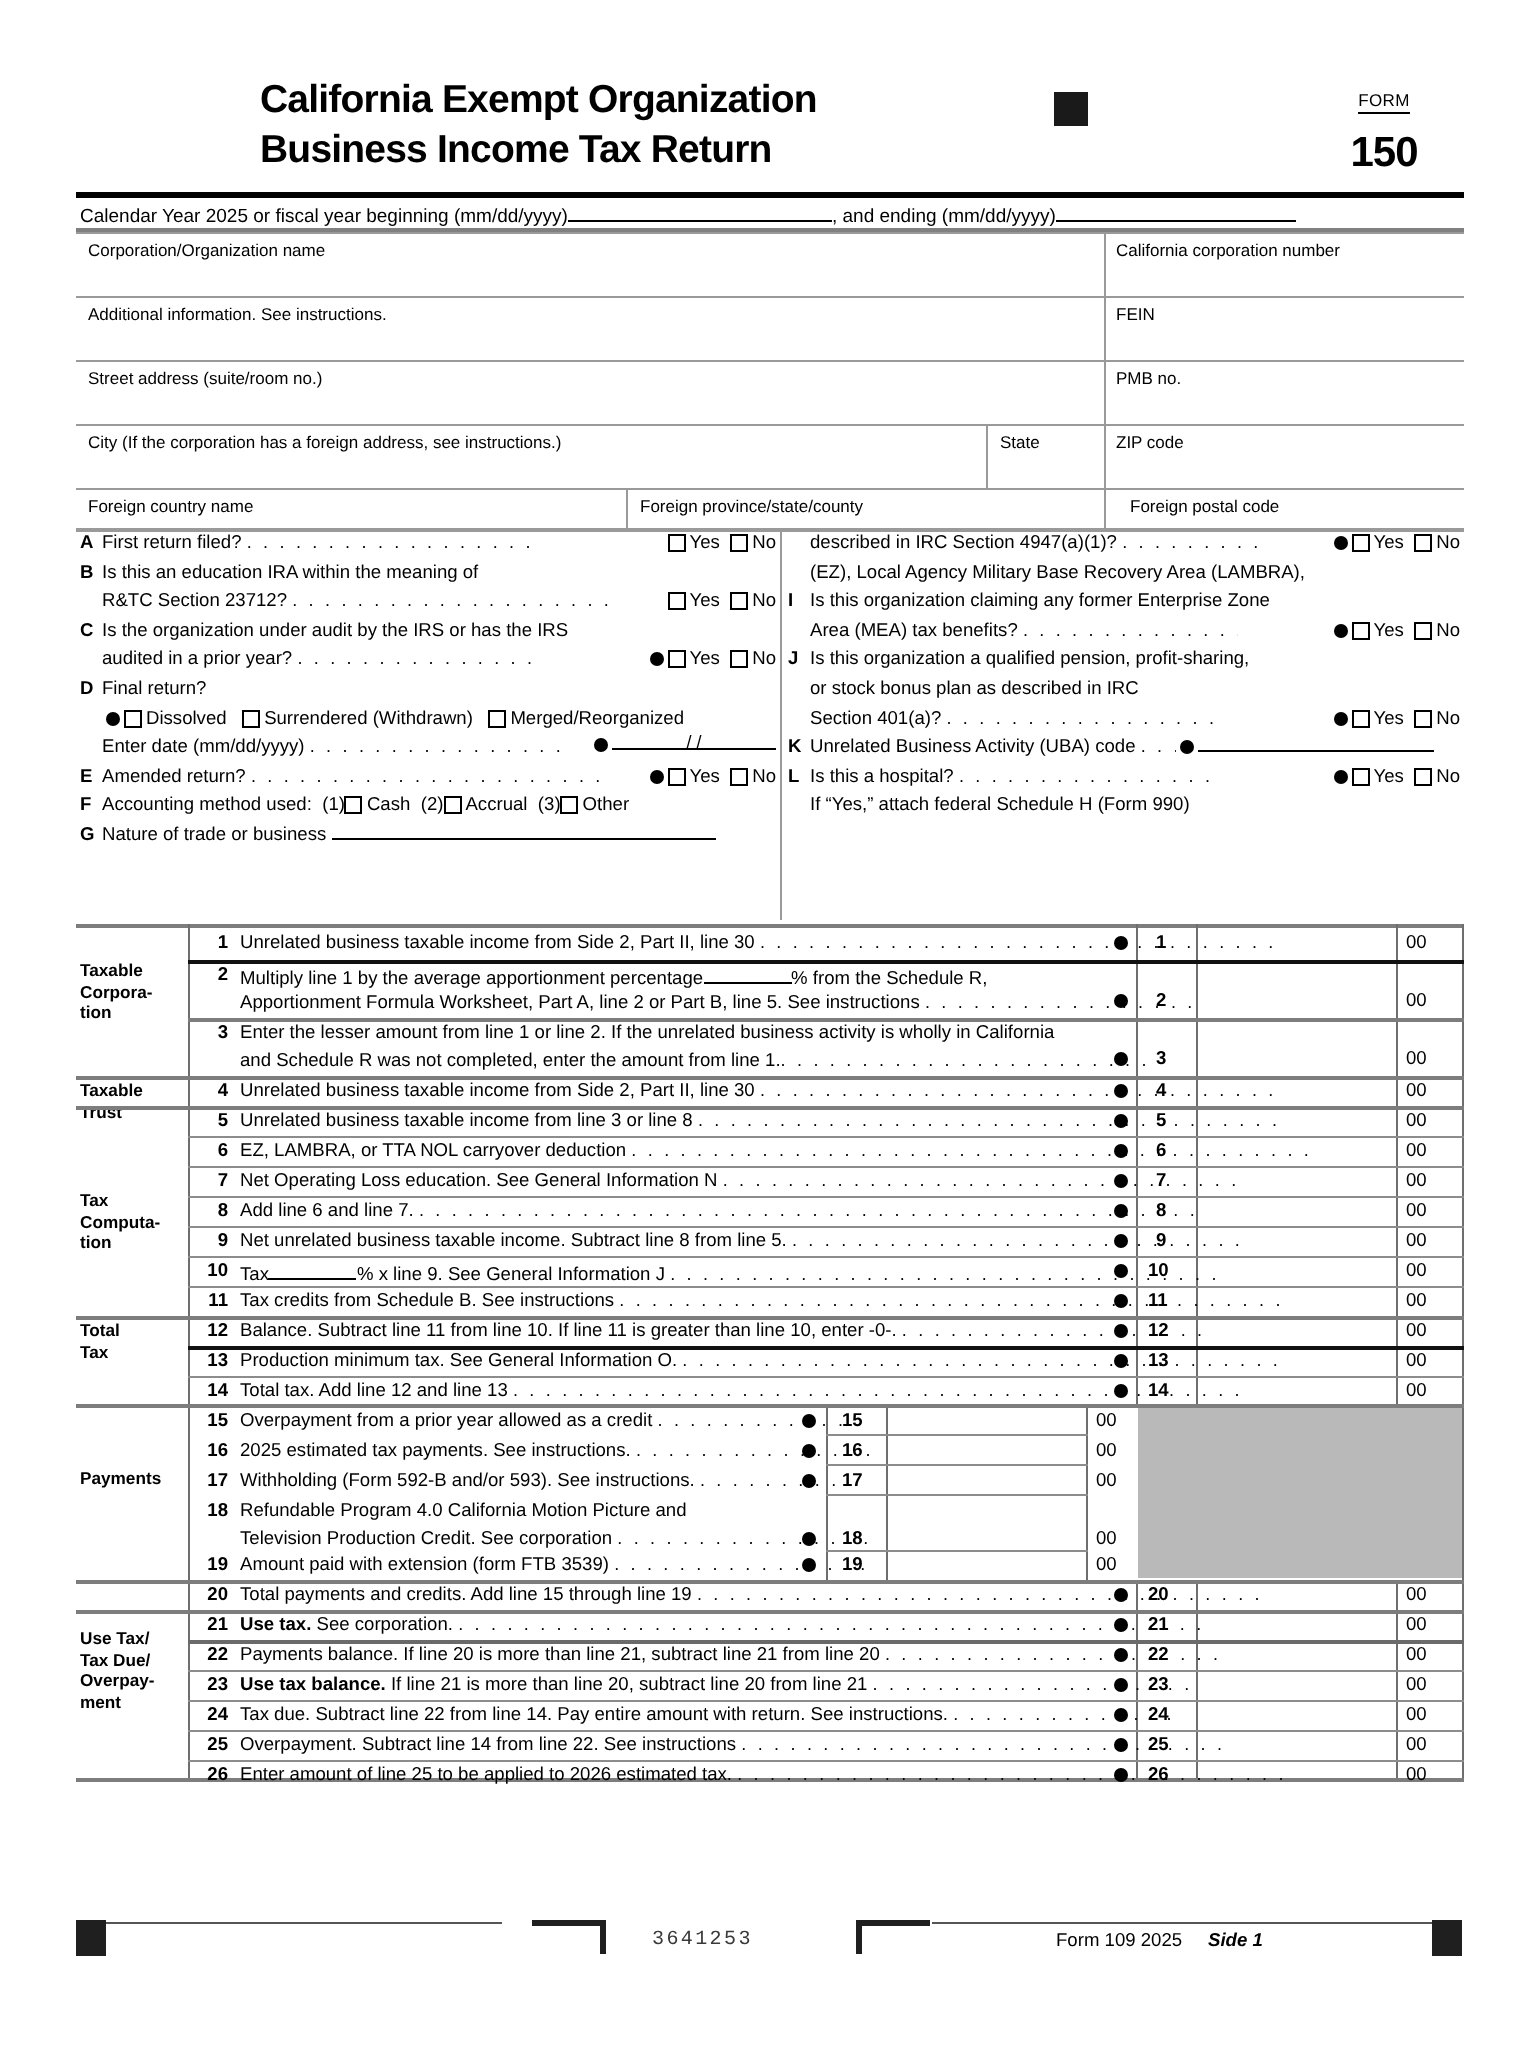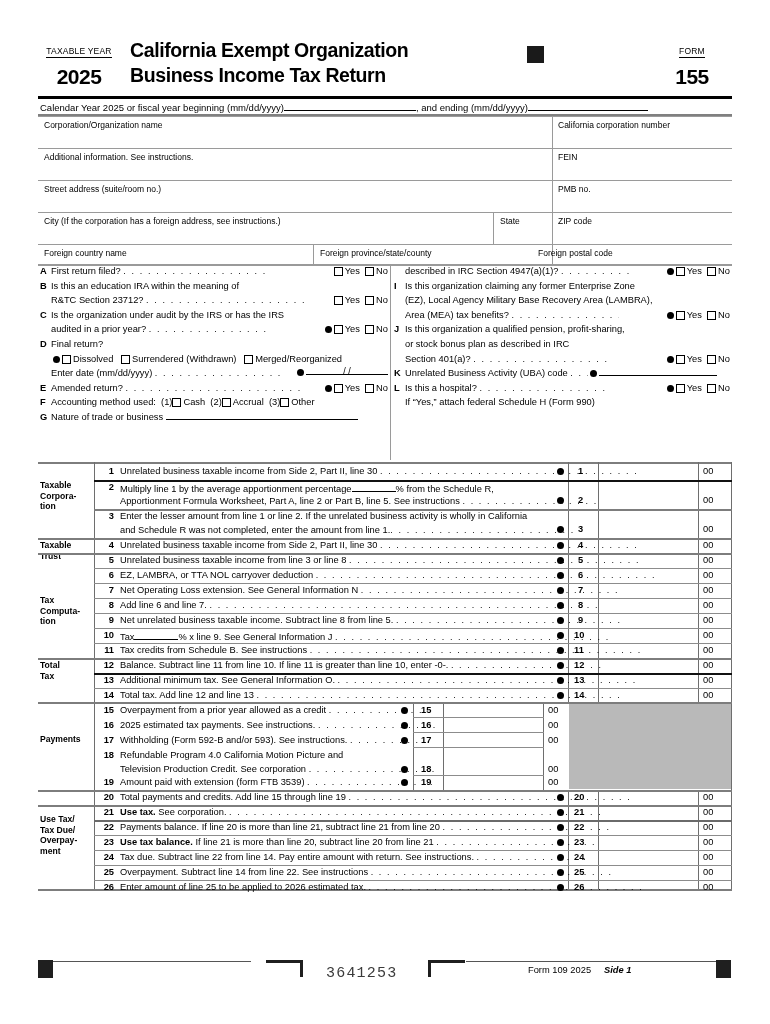--- a/index.html
+++ b/index.html
@@ -276,21 +276,21 @@
     height: 1px;
     background: #555;
   }
   .f-corner {
     position: absolute;
     width: 34px; height: 16px;
   }
   .f-barcode {
     position: absolute;
     font-family: "Liberation Mono", monospace;
-    font-size: 15px;
+    font-size: 10px;
     letter-spacing: 1.2px;
     color: #3a3a3a;
   }
   .f-text {
     position: absolute;
     font-size: 9.3px;
     white-space: nowrap;
   }
   .f-bold { font-weight: bold; }
   .b { font-weight: bold; }
@@ -299,32 +299,28 @@
     border-bottom: 1px solid #000;
     height: 9px;
   }
 </style>
 </head>
 <body>
 
 <div class="page">
 
   <div class="header">
-    <div class="ty-block">
-      <div class="ty-label">TAXABLE YEAR</div>
-      <div class="ty-year">2025</div>
-    </div>
     <div class="title-block">
       <div class="title-line">California Exempt Organization</div>
       <div class="title-line">Business Income Tax Return</div>
     </div>
     <div class="blk-square"></div>
     <div class="form-block">
       <div class="form-label">FORM</div>
-      <div class="form-no">155</div>
+      <div class="form-no">150</div>
     </div>
   </div>
   <div class="hdr-rule"></div>
 
   <div class="calendar-row">
     <span>Calendar Year 2025 or fiscal year beginning (mm/dd/yyyy)</span><span class="ul-fill" style="width:132px"></span><span>, and ending (mm/dd/yyyy)</span><span class="ul-fill" style="width:120px"></span>
   </div>
   <div class="calendar-rule"></div>
 
   <div class="infogrid">
@@ -349,21 +345,21 @@
 
     <div class="inf-cell" style="left:2px; top:65px;">Street address (suite/room no.)</div>
     <div class="inf-cell" style="left:516px; top:65px;">PMB no.</div>
 
     <div class="inf-cell" style="left:2px; top:97px;">City (If the corporation has a foreign address, see instructions.)</div>
     <div class="inf-cell" style="left:458px; top:97px;">State</div>
     <div class="inf-cell" style="left:516px; top:97px;">ZIP code</div>
 
     <div class="inf-cell" style="left:2px; top:129px;">Foreign country name</div>
     <div class="inf-cell" style="left:278px; top:129px;">Foreign province/state/county</div>
-    <div class="inf-cell" style="left:496px; top:129px;">Foreign postal code</div>
+    <div class="inf-cell" style="left:523px; top:129px;">Foreign postal code</div>
   </div>
 
   <div class="qarea">
     <div class="qsplit"></div>
 
     <div class="qcol-l">
 
       <div class="qline">
         <span class="qlet">A</span><span>First return filed?</span>
         <span class="leader" style="width:145px">. . . . . . . . . . . . . . . . . . . . . . . . . . . . . . . . . .</span>
@@ -417,24 +413,24 @@
 
     <div class="qcol-r">
 
       <div class="qline">
         <span class="qind"></span><span>described in IRC Section 4947(a)(1)?</span>
         <span class="leader" style="width:72px">. . . . . . . . . . . . . .</span>
         <span class="rt2"><span class="bullet"></span><span class="cbox"></span><span>Yes</span>&nbsp;&nbsp;<span class="cbox"></span><span>No</span></span>
       </div>
 
       <div class="qline">
+        <span class="qind"></span><span>(EZ), Local Agency Military Base Recovery Area (LAMBRA),</span>
+      </div>
+      <div class="qline">
         <span class="qlet">I</span><span>Is this organization claiming any former Enterprise Zone</span>
-      </div>
-      <div class="qline">
-        <span class="qind"></span><span>(EZ), Local Agency Military Base Recovery Area (LAMBRA),</span>
       </div>
       <div class="qline">
         <span class="qind"></span><span>Area (MEA) tax benefits?</span>
         <span class="leader" style="width:108px">. . . . . . . . . . . . . . . . . . . . .</span>
         <span class="rt2"><span class="bullet"></span><span class="cbox"></span><span>Yes</span>&nbsp;&nbsp;<span class="cbox"></span><span>No</span></span>
       </div>
 
       <div class="qline">
         <span class="qlet">J</span><span>Is this organization a qualified pension, profit-sharing,</span>
       </div>
@@ -575,21 +571,21 @@
     <div style="position:absolute; left:561px; top:93px; width:98px; height:13px;"></div>
 
     <div class="lnum" style="left:60px; top:108px;">6</div>
     <div class="ltext" style="left:82px; top:108px;"><span>EZ, LAMBRA, or TTA NOL carryover deduction</span> <span class="leader">. . . . . . . . . . . . . . . . . . . . . . . . . . . . . . . . . . . . . . . . . .</span></div>
     <div class="lbullet" style="left:519px; top:110px;"></div>
     <div class="boxnum" style="left:540px; top:108px;">6</div>
     <div class="cents" style="left:665px; top:108px;">00</div>
     <div style="position:absolute; left:561px; top:108px; width:98px; height:13px;"></div>
 
     <div class="lnum" style="left:60px; top:123px;">7</div>
-    <div class="ltext" style="left:82px; top:123px;"><span>Net Operating Loss extension. See General Information N</span> <span class="leader">. . . . . . . . . . . . . . . . . . . . . . . . . . . . . . . .</span></div>
+    <div class="ltext" style="left:82px; top:123px;"><span>Net Operating Loss education. See General Information N</span> <span class="leader">. . . . . . . . . . . . . . . . . . . . . . . . . . . . . . . .</span></div>
     <div class="lbullet" style="left:519px; top:125px;"></div>
     <div class="boxnum" style="left:540px; top:123px;">7</div>
     <div class="cents" style="left:665px; top:123px;">00</div>
     <div style="position:absolute; left:561px; top:123px; width:98px; height:13px;"></div>
 
     <div class="lnum" style="left:60px; top:138px;">8</div>
     <div class="ltext" style="left:82px; top:138px;"><span>Add line 6 and line 7.</span> <span class="leader">. . . . . . . . . . . . . . . . . . . . . . . . . . . . . . . . . . . . . . . . . . . . . . . .</span></div>
     <div class="lbullet" style="left:519px; top:140px;"></div>
     <div class="boxnum" style="left:540px; top:138px;">8</div>
     <div class="cents" style="left:665px; top:138px;">00</div>
@@ -617,21 +613,21 @@
     <div style="position:absolute; left:561px; top:183px; width:98px; height:13px;"></div>
 
     <div class="lnum" style="left:60px; top:198px;">12</div>
     <div class="ltext" style="left:82px; top:198px;"><span>Balance. Subtract line 11 from line 10. If line 11 is greater than line 10, enter -0-.</span> <span class="leader">. . . . . . . . . . . . . . . . . . .</span></div>
     <div class="lbullet" style="left:519px; top:200px;"></div>
     <div class="boxnum" style="left:536px; top:198px;">12</div>
     <div class="cents" style="left:665px; top:198px;">00</div>
     <div style="position:absolute; left:561px; top:198px; width:98px; height:13px;"></div>
 
     <div class="lnum" style="left:60px; top:213px;">13</div>
-    <div class="ltext" style="left:82px; top:213px;"><span>Additional minimum tax. See General Information O.</span> <span class="leader">. . . . . . . . . . . . . . . . . . . . . . . . . . . . . . . . . . . . .</span></div>
+    <div class="ltext" style="left:82px; top:213px;"><span>Production minimum tax. See General Information O.</span> <span class="leader">. . . . . . . . . . . . . . . . . . . . . . . . . . . . . . . . . . . . .</span></div>
     <div class="lbullet" style="left:519px; top:215px;"></div>
     <div class="boxnum" style="left:536px; top:213px;">13</div>
     <div class="cents" style="left:665px; top:213px;">00</div>
     <div style="position:absolute; left:561px; top:213px; width:98px; height:13px;"></div>
 
     <div class="lnum" style="left:60px; top:228px;">14</div>
     <div class="ltext" style="left:82px; top:228px;"><span>Total tax. Add line 12 and line 13</span> <span class="leader">. . . . . . . . . . . . . . . . . . . . . . . . . . . . . . . . . . . . . . . . . . . . .</span></div>
     <div class="lbullet" style="left:519px; top:230px;"></div>
     <div class="boxnum" style="left:536px; top:228px;">14</div>
     <div class="cents" style="left:665px; top:228px;">00</div>

